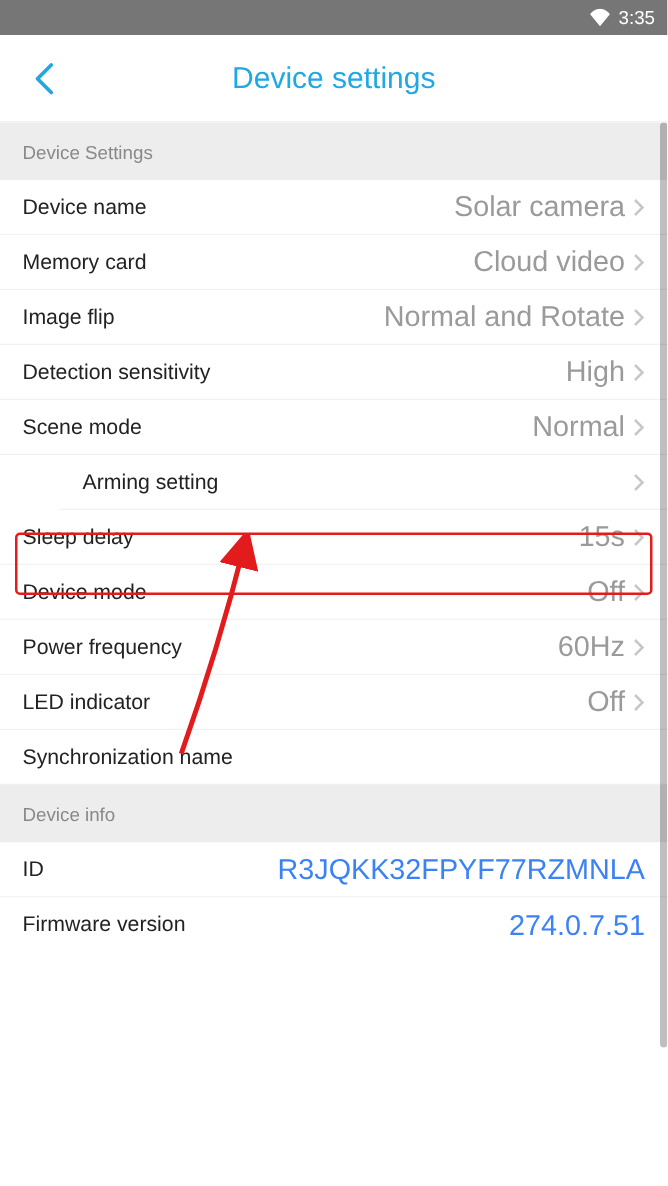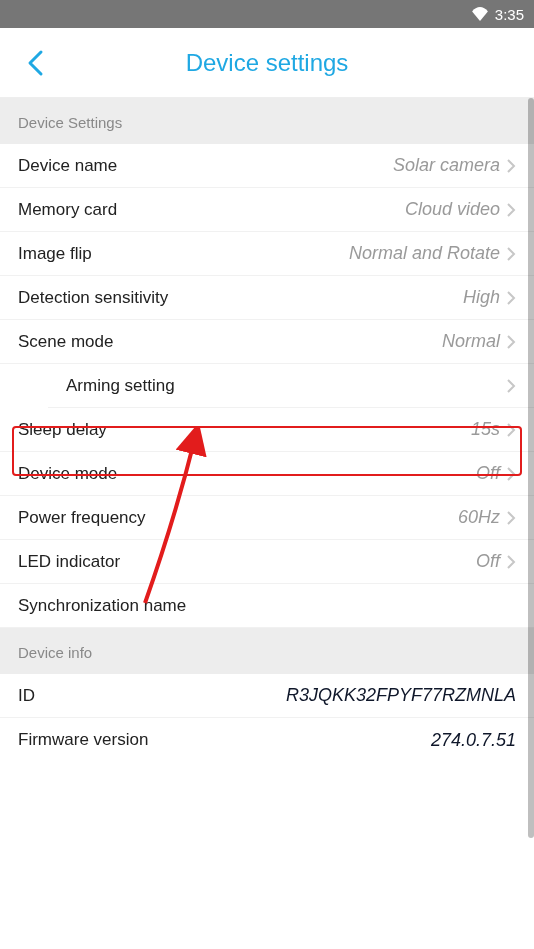--- a/index.html
+++ b/index.html
@@ -72,23 +72,23 @@
     display: flex;
     align-items: center;
     padding: 0 18px;
     height: 44px;
     background: #fff;
     border-bottom: 1px solid #f1f1f1;
     position: relative;
   }
   .row-label { color: #222; font-size: 17px; flex: 0 0 auto; }
   .row-spacer { flex: 1; }
-  .row-value { color: #9a9a9a; font-size: 18px; margin-right: 6px; font-style: italic; }
+  .row-value { color: #9a9a9a; font-size: 23px; margin-right: 6px; }
   .chevron { flex:0 0 auto; display:flex; align-items:center; }
-  .row.info .row-value { color:#0f172a; margin-right:0; }
+  .row.info .row-value { color:#3b82f6; margin-right:0; }
 
   .highlight-row {
     position: absolute;
     left: 12px;
     width: 510px;
     border: 2.5px solid #e21c1c;
     border-radius: 4px;
     height: 50px;
     pointer-events: none;
     z-index: 20;

